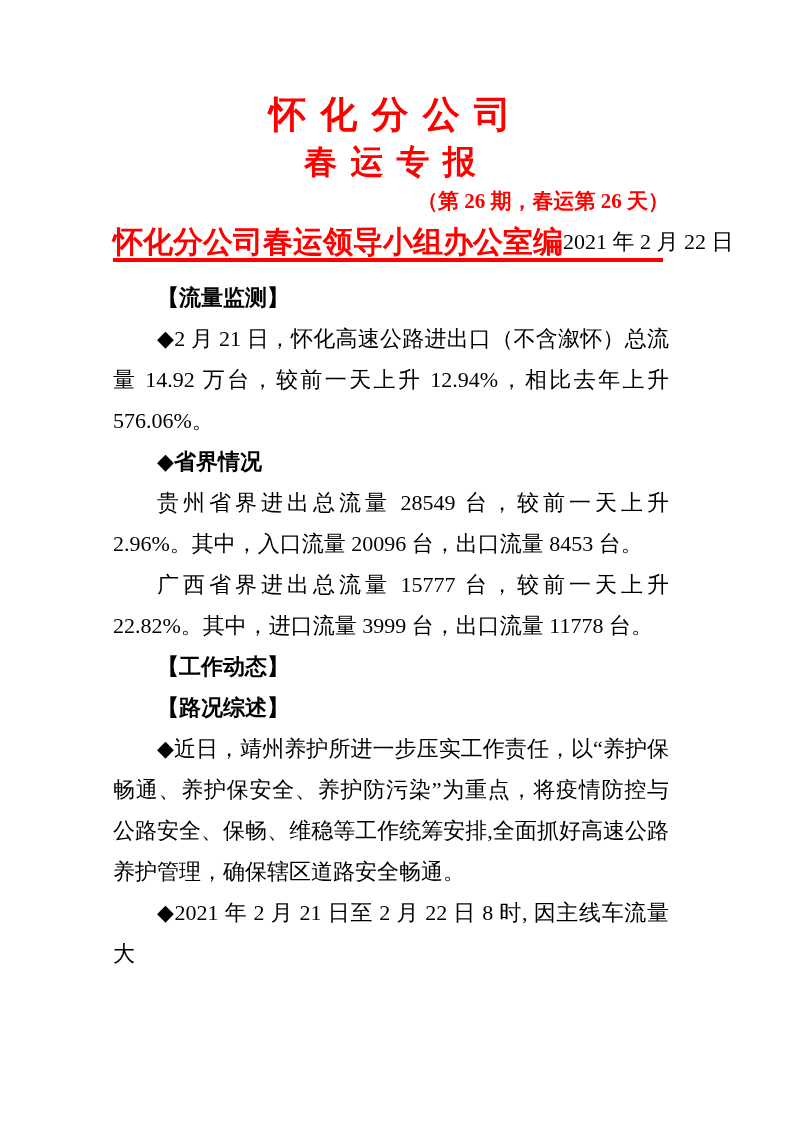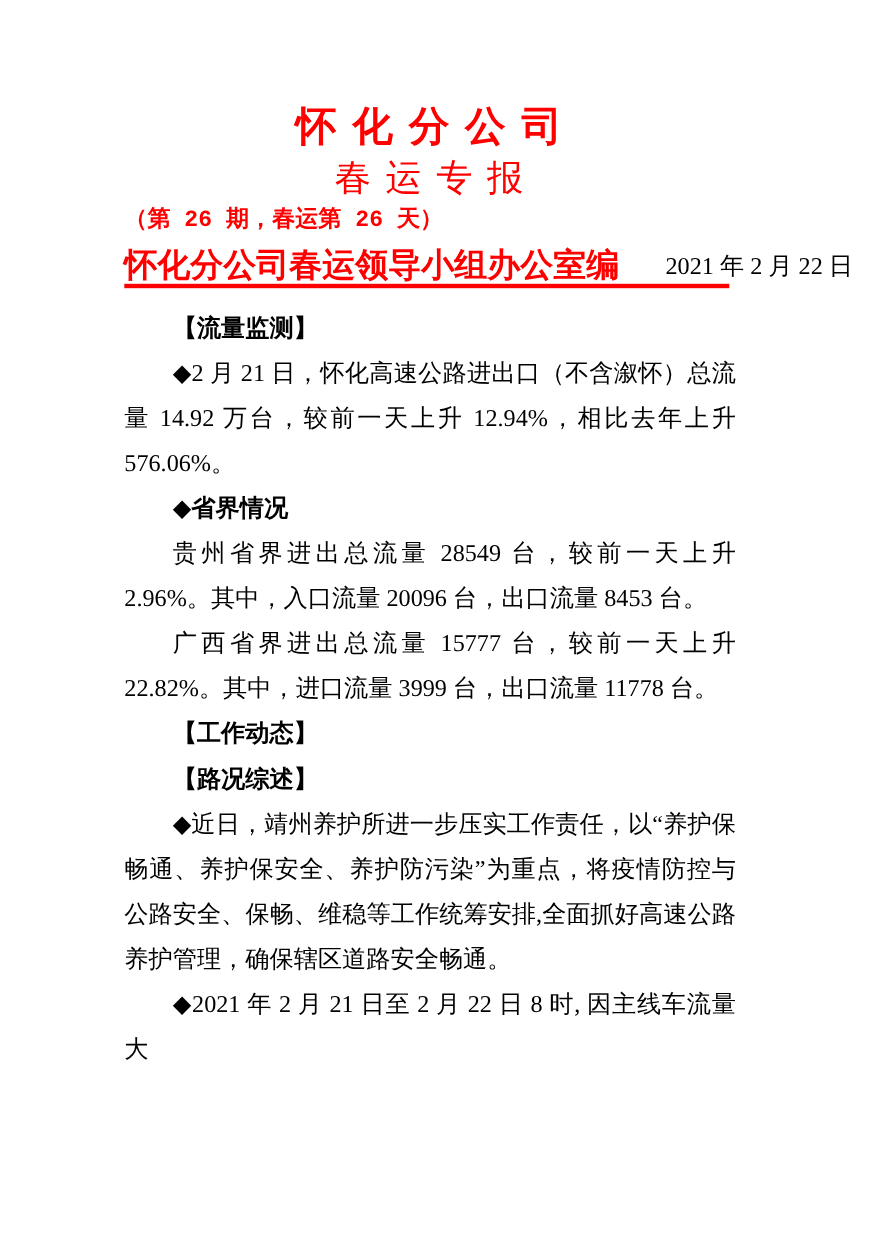--- a/index.html
+++ b/index.html
@@ -25,33 +25,33 @@
     font-weight: bold;
     font-family: "Liberation Sans", "DejaVu Sans", sans-serif;
     font-size: 37px;
     line-height: 42px;
     letter-spacing: 2px;
     white-space: nowrap;
   }
   .title-line2 {
     text-align: center;
     color: var(--accent);
-    font-weight: normal;
+    font-weight: bold;
     font-family: "Liberation Sans", "DejaVu Sans", sans-serif;
     font-size: 33px;
     line-height: 40px;
     letter-spacing: 2px;
     margin-top: 6px;
     white-space: nowrap;
   }
   .issue-info {
-    text-align: left;
+    text-align: right;
     color: var(--accent);
     font-weight: bold;
-    font-family: Liberation Mono, monospace;
+    font-family: Liberation Serif, serif;
     font-size: 21px;
     line-height: 30px;
     margin-top: 4px;
     white-space: nowrap;
   }
   .masthead-byline {
     display: flex;
     justify-content: space-between;
     align-items: flex-end;
     margin-top: 12px;
@@ -62,21 +62,20 @@
     font-weight: bold;
     font-family: "Liberation Sans", "DejaVu Sans", sans-serif;
     font-size: 30px;
     white-space: nowrap;
   }
   .issue-date {
     color: #000000;
     font-size: 22px;
     margin-right: 26px;
     white-space: nowrap;
-    margin-left: 42px;
   }
   .red-divider {
     width: 550px;
     height: 4px;
     background: var(--accent);
     margin-top: 2px;
   }
   .document-body {
     margin-top: 15px;
     font-size: 22px;

